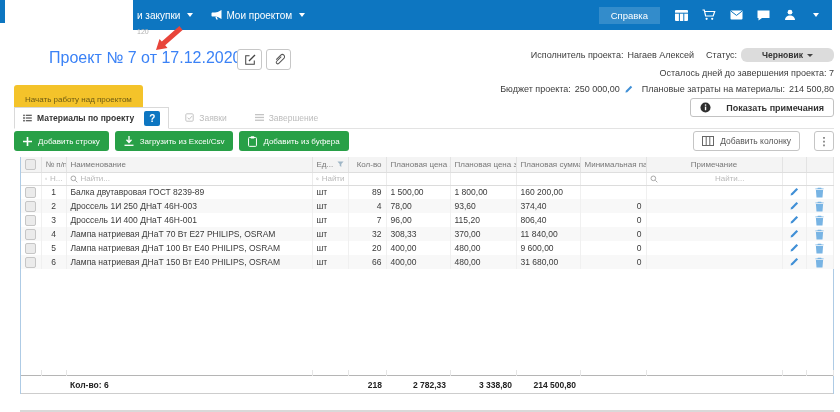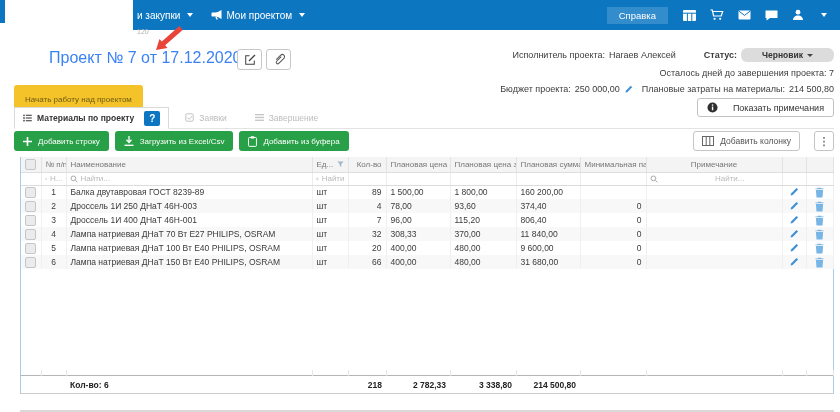--- a/index.html
+++ b/index.html
@@ -1,21 +1,21 @@
 <!DOCTYPE html>
 <html><head>
 <meta charset="utf-8">
 <style>
   html,body{margin:0;padding:0;}
   body{width:840px;height:412px;position:relative;overflow:hidden;background:#fff;
        font-family:"Liberation Sans",sans-serif;-webkit-font-smoothing:antialiased;}
   svg{display:block;}
 
   
-  .topbar{position:absolute;left:133px;top:0;right:0;height:30px;background:#0d76c1;
+  .topbar{position:absolute;left:133px;top:0;right:8px;height:30px;background:#0d76c1;
           display:flex;align-items:center;color:#fff;}
   .topbar-sliver{position:absolute;left:0;top:0;width:5px;height:23px;background:#0d76c1;}
   .nav-item{display:flex;align-items:center;gap:4px;font-size:10px;padding:0 9px;cursor:pointer;white-space:nowrap;}
   .nav-item:first-child{padding-left:4px;}
   .caret{width:0;height:0;border-left:3.5px solid transparent;border-right:3.5px solid transparent;
          border-top:4px solid #fff;margin-left:3px;}
   .help-box{margin-left:auto;background:rgba(255,255,255,.16);height:17px;display:flex;
             align-items:center;padding:0 12px;font-size:9.5px;cursor:pointer;}
   .top-icons{display:flex;align-items:center;gap:14px;padding:0 13px 0 15px;}
   .tb-ic{cursor:pointer;display:flex;align-items:center;}
@@ -31,21 +31,21 @@
              font-family:"Liberation Sans",sans-serif;}
 
   .proj-info{position:absolute;right:6px;top:48px;text-align:right;font-size:9px;color:#3c3c3c;}
   .proj-info .line{margin-bottom:6px;display:flex;justify-content:flex-end;align-items:center;gap:4px;white-space:nowrap;}
   .badge-status{display:inline-flex;align-items:center;gap:4px;background:#dcdcdc;border-radius:6px;
                 padding:2px 21px;font-weight:bold;font-size:8.5px;color:#333;cursor:pointer;}
   .badge-status .dcaret{width:0;height:0;border-left:3px solid transparent;border-right:3px solid transparent;
                 border-top:3.5px solid #444;}
   .notes-btn{position:absolute;right:6px;top:98px;height:19px;background:#fff;border:1px solid #c2c2c2;border-radius:3px;
              display:flex;align-items:center;gap:15px;padding:0 9px;font-size:9px;color:#333;cursor:pointer;
-             font-family:"Liberation Sans",sans-serif;}
+             font-family:"Liberation Sans",sans-serif;font-weight:bold;}
 
   
   .tabs{position:absolute;left:14px;top:107px;right:6px;height:21px;border-bottom:1px solid #e3e3e3;
         display:flex;align-items:stretch;}
   .tab{display:flex;align-items:center;gap:5px;font-size:8.5px;padding:0 8px;color:#bcbcbc;cursor:default;white-space:nowrap;text-align:right;}
   .tab.active{border:1px solid #d9d9d9;border-bottom:1px solid #fff;margin-bottom:-1px;background:#fff;
               color:#333;font-weight:bold;cursor:pointer;}
   .help-badge{width:16px;height:15px;background:#0d76c1;color:#fff;border-radius:2px;font-size:10px;font-weight:bold;
               display:flex;align-items:center;justify-content:center;margin-left:5px;cursor:pointer;}
 
@@ -169,21 +169,21 @@
 <svg class="red-arrow" viewBox="0 0 34 28">
   <path d="M29.4 1.1 L32.6 4.9 L15.2 20.3 L17.5 22.9 L6 25 L9.5 13.9 L11.8 16.5 Z" fill="#e8443a"></path>
 </svg>
 
 <button class="start-btn">Начать работу над проектом</button>
 
 <div class="proj-info">
   <div class="line">
     <span>Исполнитель проекта:</span>
     <span>Нагаев Алексей</span>
-    <span style="margin-left:24px;font-weight:bold;">Статус:</span>
+    <span style="margin-left:8px;">Статус:</span>
     <span class="badge-status">
       <span>Черновик</span>
       <span class="dcaret"></span>
     </span>
   </div>
   <div class="line">
     <span>Осталось дней до завершения проекта: 7</span>
   </div>
   <div class="line">
     <span>Бюджет проекта:</span>

